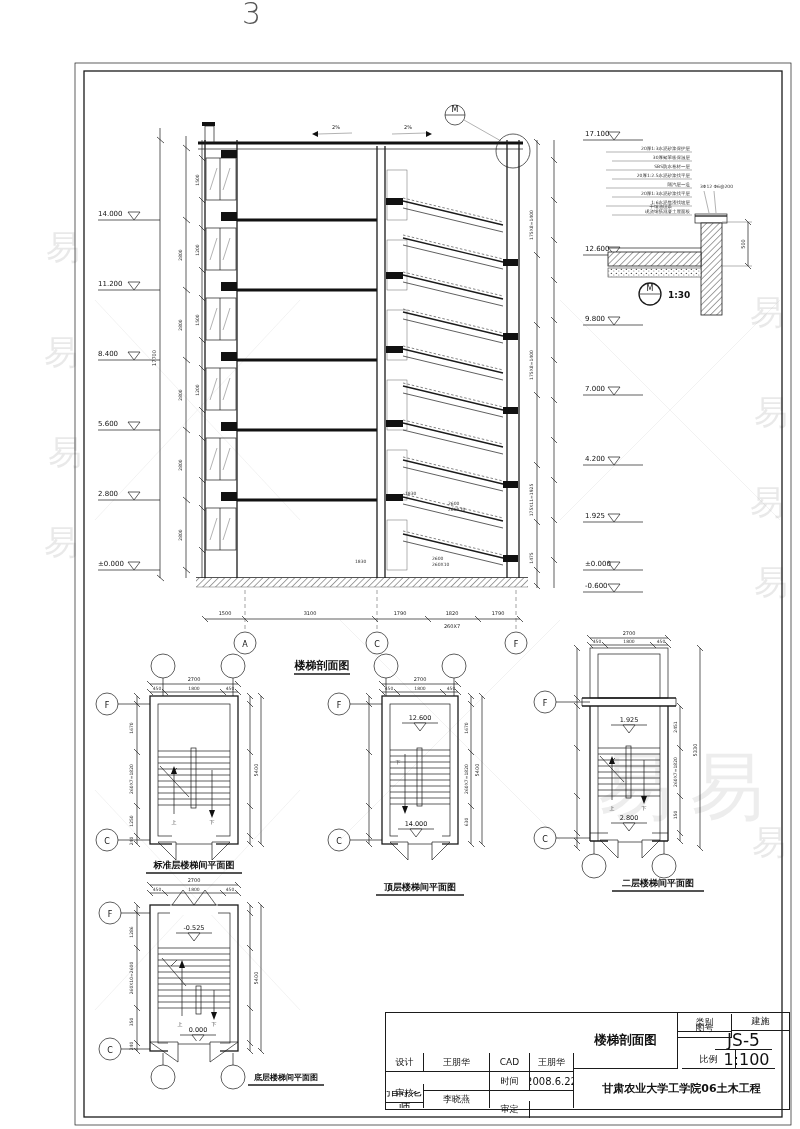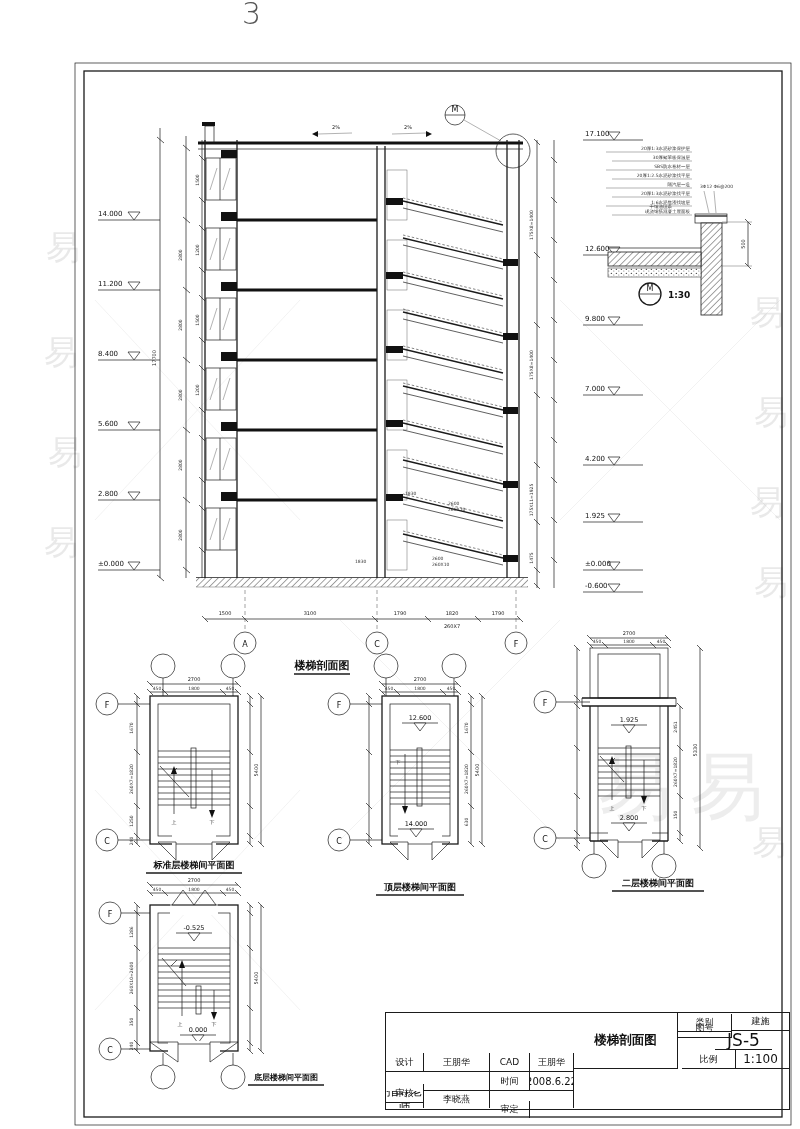--- a/index.html
+++ b/index.html
@@ -690,14 +690,15 @@
   <div class="cell" style="left:0;top:78px;width:38px;height:17px;border-bottom:none;font-size:12px">指导老师</div>
   <div class="cell" style="left:38px;top:78px;width:66px;height:17px;border-bottom:none">李晓燕</div>
   <div class="cell" style="left:104px;top:88px;width:40px;height:17px;border-bottom:none">审定</div>
   <div class="cell" style="left:144px;top:78px;width:44px;height:17px;border-bottom:none"></div>
   <div class="cell proj" style="left:188px;top:0;width:104px;height:56px">楼梯剖面图</div>
   <div class="cell" style="left:292px;top:1px;width:54px;height:18px">类别</div>
   <div class="cell nobr" style="left:346px;top:0;width:57px;height:18px">建施</div>
   <div class="cell" style="left:292px;top:6px;width:54px;height:19px">图号</div>
   <div class="cell nobr" style="left:329px;top:18px;width:57px;height:19px;font-size:17px">JS-5</div>
   <div class="cell" style="left:296px;top:37px;width:54px;height:19px">比例</div>
-  <div class="cell nobr" style="left:346px;top:37px;width:57px;height:19px;font-size:12px">1:100</div>
+  <div class="cell nobr" style="left:332px;top:37px;width:57px;height:19px;font-size:16px">1:100</div>
+  <div class="cell org nobr" style="left:188px;top:56px;width:215px;height:39px">甘肃农业大学工学院06土木工程</div>
 </div>
 
 </body></html>

